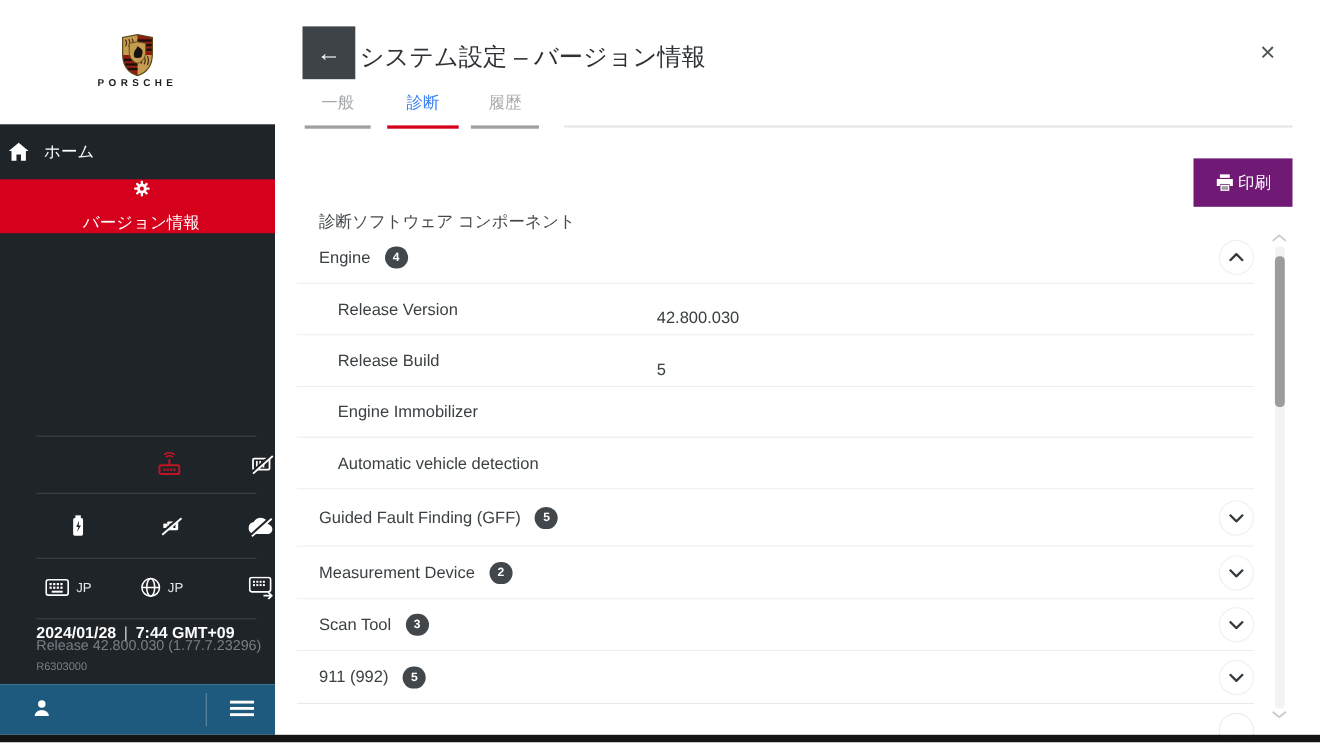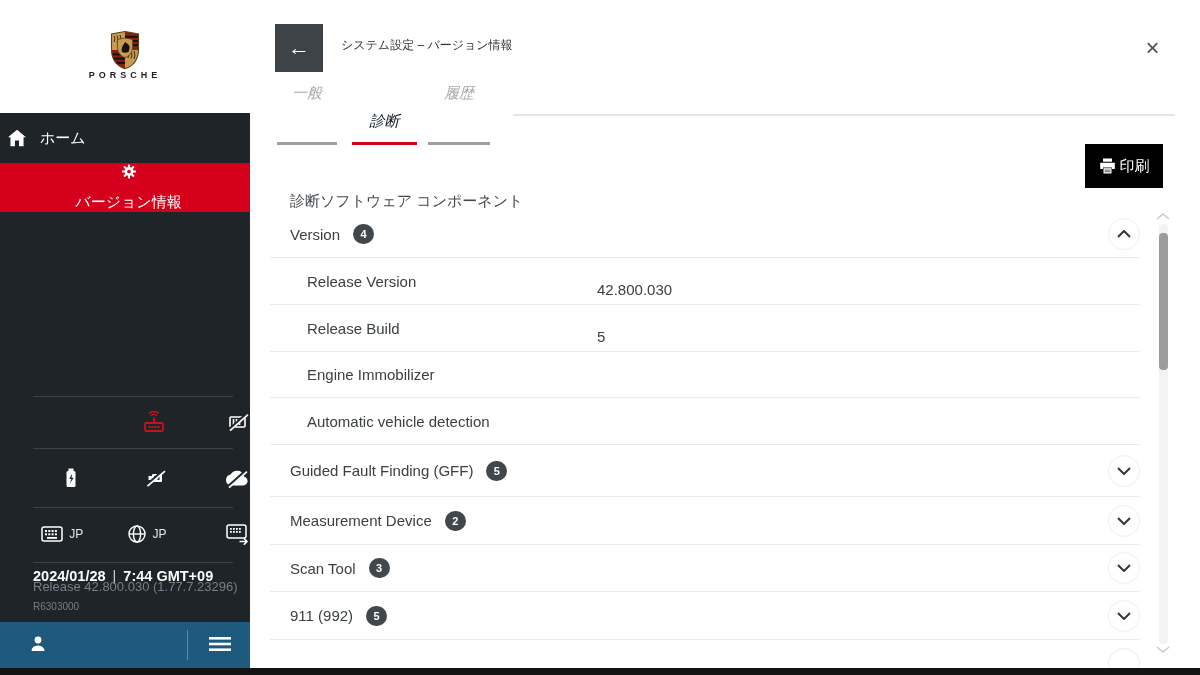--- a/index.html
+++ b/index.html
@@ -36,35 +36,35 @@
   #side-foot { left:0; top:622px; width:250px; height:46px; background:#1e5a7d; }
   #foot-divider { position:absolute; left:187px; top:8px; width:1px; height:30px; background:rgba(255,255,255,0.3); }
   #user-btn { position:absolute; left:24px; top:11px; width:28px; height:24px; background:none; border:none; cursor:pointer; }
   #menu-btn { position:absolute; left:206px; top:13px; width:28px; height:20px; background:none; border:none; cursor:pointer; }
 
   #bottom-strip { left:0; top:668px; width:1200px; height:7px; background:#141414; z-index:9; }
 
   
   #back-btn { left:275px; top:24px; width:48px; height:48px; background:#3e4347; border:none;
     color:#fff; font-size:22px; display:flex; align-items:center; justify-content:center; cursor:pointer; }
-  #page-title { left:341px; top:37px; font-size:12px; color:#2f3337; }
+  #page-title { left:327px; top:37px; font-size:22px; color:#2f3337; }
   #close-btn { left:1139px; top:34px; width:27px; height:27px; background:none; border:none;
     color:#4f5356; font-size:24px; line-height:26px; text-align:center; cursor:pointer; }
 
   #tabs { left:277px; top:84px; display:flex; }
   .tab { text-align:center; font-size:15px; padding-bottom:11px; border-bottom:3px solid #9da0a2;
-    color:#a7aaac; cursor:pointer;font-style:italic; }
+    color:#a7aaac; cursor:pointer; }
   .tab:nth-child(1){ width:60px; margin-right:15px; }
   .tab:nth-child(2){ width:65px; margin-right:11px; }
   .tab:nth-child(3){ width:62px; }
-  .tab.active { color:#0f172a; border-color:#d5001c;margin-top:28px; }
+  .tab.active { color:#3b82f6; border-color:#d5001c; }
   #tab-line { left:513px; top:114px; width:662px; height:2px; background:#e6e6e6; }
 
   #section-heading { left:290px; top:159px; font-size:15px; color:#45494c;margin-top:33px; }
-  #print-btn { left:1085px; top:144px; width:78px; height:44px; background:#000000; border:none;
+  #print-btn { left:1085px; top:144px; width:90px; height:44px; background:#701a75; border:none;
     color:#fff; font-size:15px; display:flex; align-items:center; justify-content:center; gap:4px; cursor:pointer; }
 
   
   .row { position:absolute; left:270px; width:870px; border-bottom:1px solid #eaeaea;
     display:flex; align-items:center; background:#fff; }
   .top-row { padding-left:20px; cursor:pointer; }
   .sub-row { padding-left:37px; }
   .rlabel { font-size:15px; color:#3b4043; }
   .rvalue { position:absolute; left:327px; font-size:15px; color:#3b4043;margin-top:16px; }
   .badge { margin-left:13px; min-width:21px; height:20px; padding:0 5px; border-radius:10px;
@@ -283,21 +283,21 @@
     <rect x="4" y="0.5" width="9" height="3.2"></rect>
     <path d="M1.2 4.8 h14.6 v6.2 h-2.8 v-1.6 h-9 v1.6 H1.2 z"></path>
     <rect x="4.5" y="10.2" width="8" height="5.3"></rect>
     <rect x="5.6" y="11.6" width="5.8" height="0.9" fill="#4b5054"></rect>
     <rect x="5.6" y="13.3" width="5.8" height="0.9" fill="#4b5054"></rect>
   </svg>
   <span>印刷</span>
 </button>
 
 <div class="row top-row" style="top:211px;height:47px">
-  <span class="rlabel">Version</span>
+  <span class="rlabel">Engine</span>
   <span class="badge">4</span>
   <span class="chev" style="top:7px">
     <svg width="14" height="8" viewBox="0 0 14 8">
       <polyline points="1,7 7,1 13,7" fill="none" stroke="#343a3e" stroke-width="2.1"></polyline>
     </svg>
   </span>
 </div>
 
 <div class="row sub-row" style="top:258px;height:47px">
   <span class="rlabel">Release Version</span>

